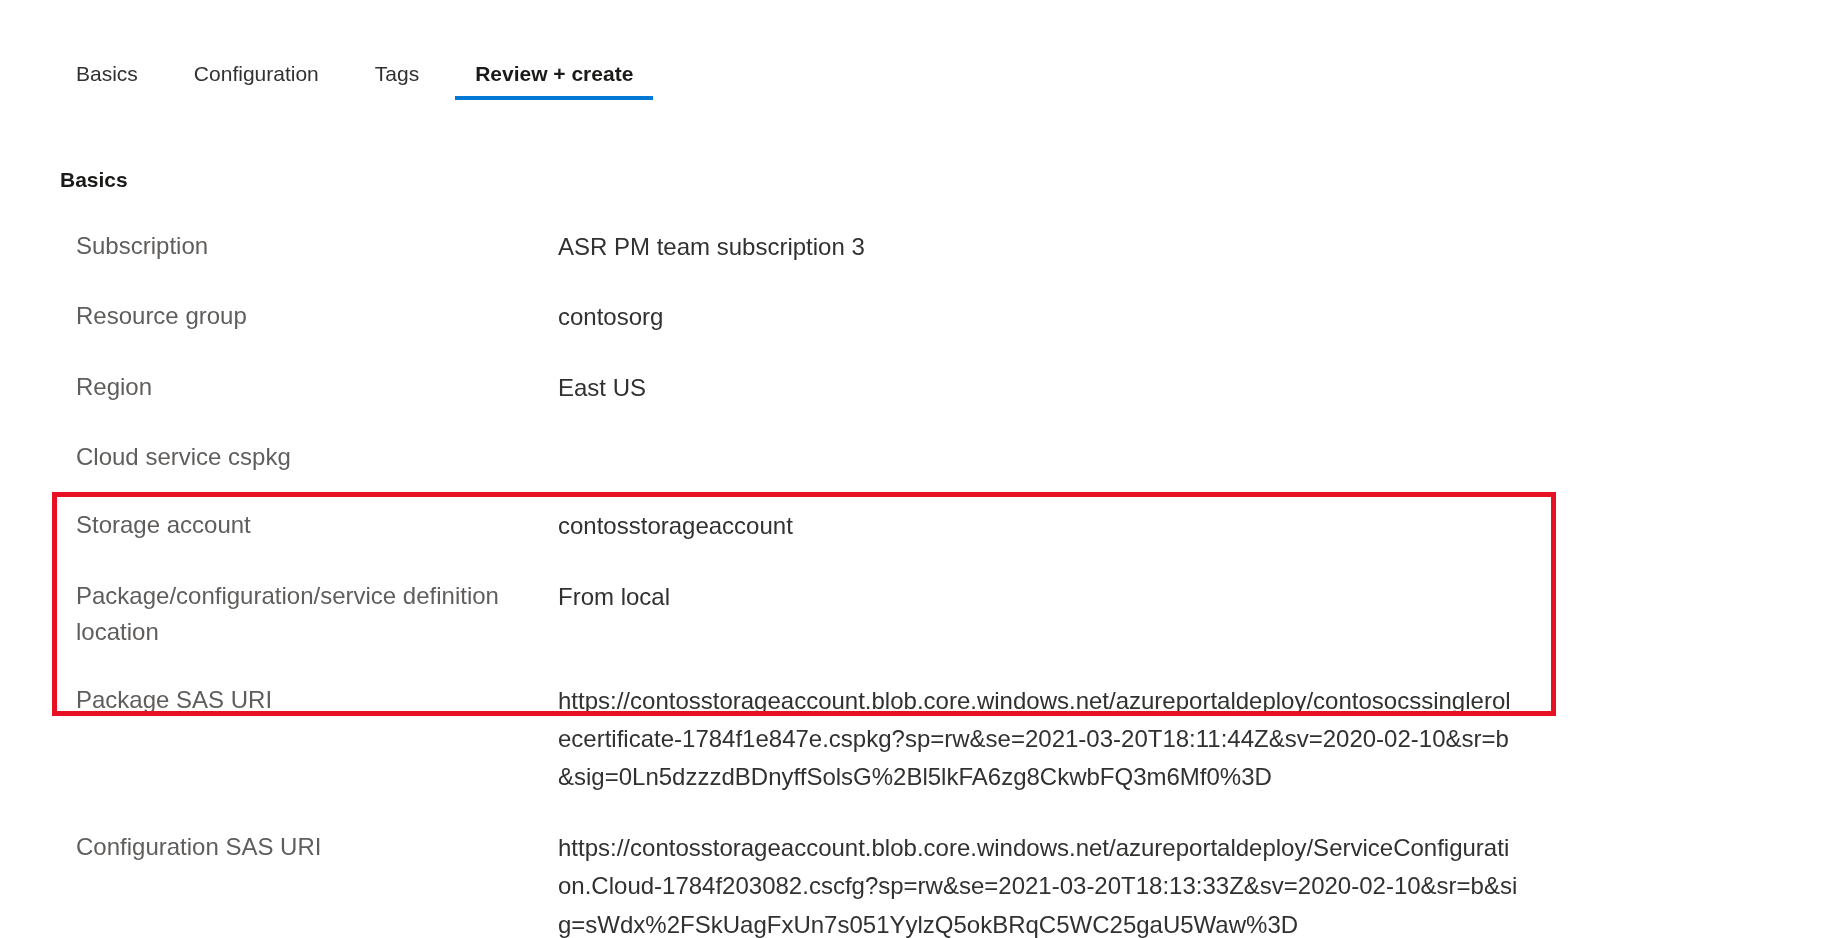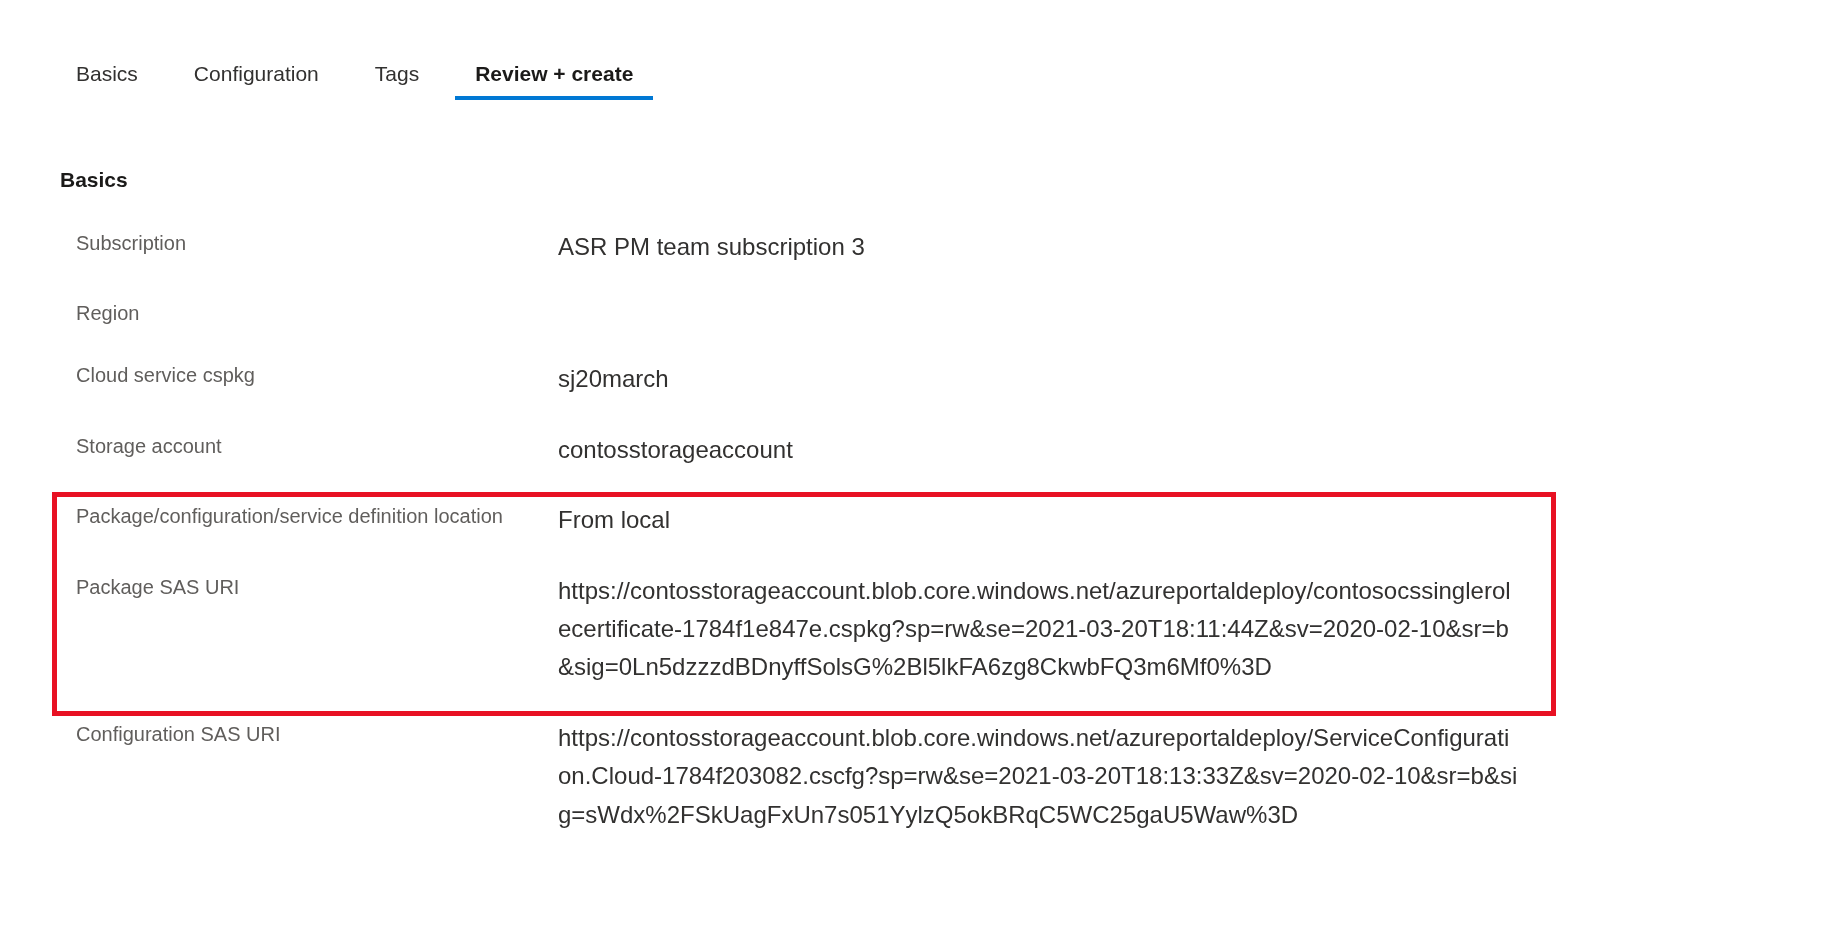--- a/index.html
+++ b/index.html
@@ -43,21 +43,21 @@
     .fields {
       padding-left: 18px;
     }
     .field-row {
       display: flex;
       margin-bottom: 16px;
       align-items: flex-start;
     }
     .field-label {
       flex: 0 0 466px;
-      font-size: 20px;
+      font-size: 24px;
       color: #605e5c;
       padding-right: 20px;
       line-height: 1.5;
     }
     .field-value {
       flex: 0 0 960px;
       font-size: 24px;
       color: #323130;
       line-height: 1.6;
       word-break: break-all;
@@ -85,25 +85,29 @@
   </div>
 
   <h2 class="section-title">Basics</h2>
 
   <div class="fields">
     <div class="field-row">
       <div class="field-label">Subscription</div>
       <div class="field-value">ASR PM team subscription 3</div>
     </div>
     <div class="field-row">
+      <div class="field-label">Resource group</div>
+      <div class="field-value">contosorg</div>
+    </div>
+    <div class="field-row">
       <div class="field-label">Region</div>
+      <div class="field-value">East US</div>
     </div>
     <div class="field-row">
       <div class="field-label">Cloud service cspkg</div>
-      <div class="field-value">sj20march</div>
     </div>
     <div class="field-row">
       <div class="field-label">Storage account</div>
       <div class="field-value">contosstorageaccount</div>
     </div>
     <div class="field-row">
       <div class="field-label">Package/configuration/service definition location</div>
       <div class="field-value">From local</div>
     </div>
     <div class="field-row" id="package-sas-row">

